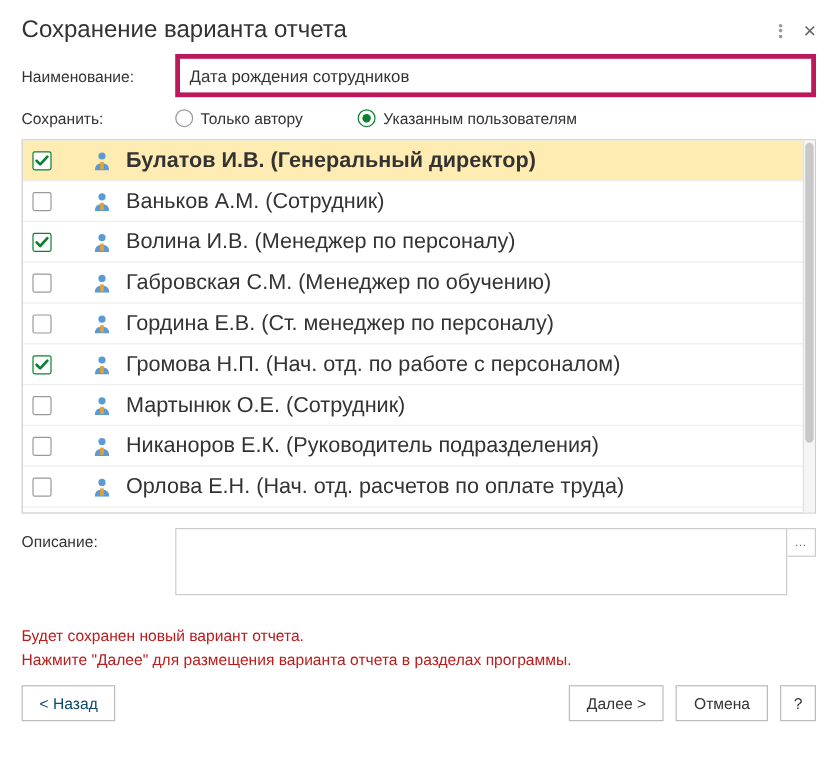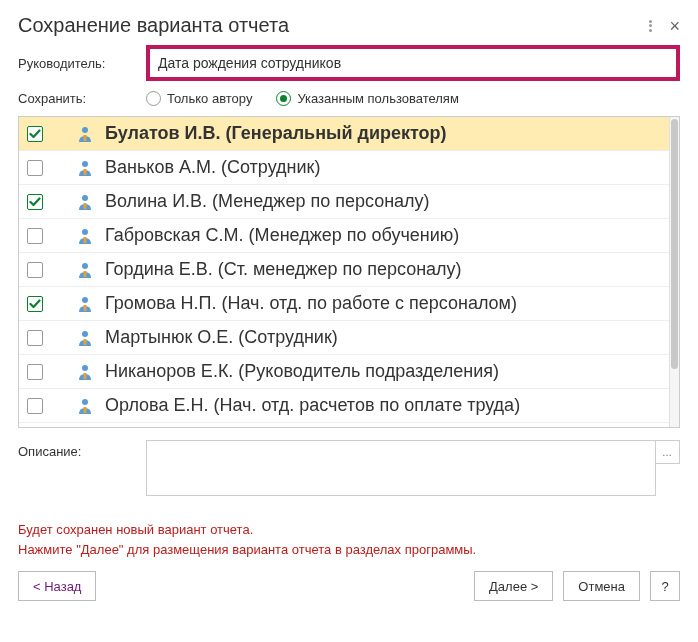--- a/index.html
+++ b/index.html
@@ -63,21 +63,21 @@
       border: 4px solid #be185d;
       padding: 6px 8px;
       font-size: 14px;
       font-family: inherit;
       outline: none;
       color: #333;
     }
     .radio-group {
       display: flex;
       align-items: center;
-      gap: 24px;
+      gap: 46px;
     }
     .radio-item {
       display: flex;
       align-items: center;
       gap: 6px;
       cursor: pointer;
     }
     .radio-circle {
       width: 15px;
       height: 15px;
@@ -223,21 +223,21 @@
       height: 30px;
       padding: 0 14px;
       border: 1px solid #bbb;
       background: #fff;
       font-family: inherit;
       font-size: 13px;
       cursor: pointer;
       color: #333;
     }
     .btn.disabled {
-      color: #701a75;
+      color: #0c4a6e;
       cursor: default;
     }
     .btn.primary {
       background: #ffd500;
       border-color: #e0bc00;
       font-weight: bold;
     }
     .btn.help {
       width: 30px;
       padding: 0;
@@ -254,21 +254,21 @@
     <div class="vdots">
       <span></span>
         <span></span>
         <span></span>
     </div>
     <div class="close-x">×</div>
   </div>
 </div>
 
 <div class="row">
-  <div class="label-col">Руководитель:</div>
+  <div class="label-col">Наименование:</div>
   <input class="name-input" type="text" value="Дата рождения сотрудников" style="">
 </div>
 
 <div class="row">
   <div class="label-col">Сохранить:</div>
   <div class="radio-group">
     <div class="radio-item">
       <div class="radio-circle"></div>
       <span>Только автору</span>
     </div>

